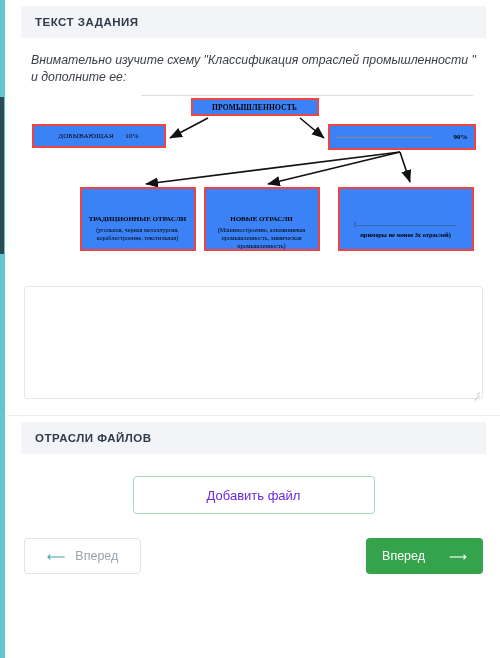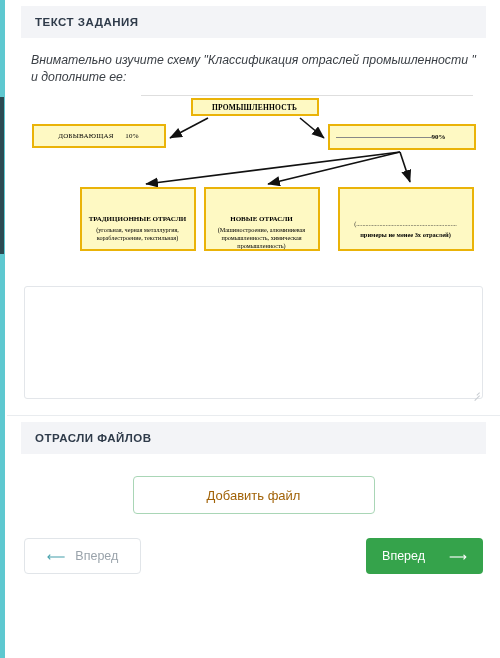--- a/index.html
+++ b/index.html
@@ -37,33 +37,33 @@
     color:#3a3f45;
   }
 
   
   .diagram-wrap { position:relative; margin:8px auto 0 auto; width:452px; height:170px; }
   .diagram-rule { position:absolute; left:113px; top:1px; width:332px; height:1px; background:#dedede; }
   svg.diagram { position:absolute; left:0; top:0; }
 
   .dbox {
     position:absolute;
-    border:2px solid #eab308;
-    background:#fef9c3;
+    border:2px solid #ef4444;
+    background:#3b82f6;
     display:flex; flex-direction:column;
     align-items:center; justify-content:center;
     text-align:center;
     font-family:"Liberation Serif", serif;
     color:#000;
   }
   .b-prom { left:163px; top:4px;  width:128px; height:18px; font-size:7.5px; font-weight:bold; letter-spacing:.2px;}
   .b-dob  { left:4px;   top:30px; width:134px; height:24px; }
   .b-dob .row { font-size:7px; font-weight:normal; letter-spacing:.2px; }
   .b-right{ left:300px; top:30px; width:148px; height:26px; }
-  .b-right .row { display:flex; align-items:center; width:100%; padding:0 6px; }
+  .b-right .row { display:flex; align-items:center; width:100%; padding:0 6px; justify-content:space-between;}
   .blankline { display:inline-block; height:1px; background:#888; width:96px; }
   .pct { font-size:7px; font-weight:bold; }
 
   .b-low { top:93px; height:64px; padding:16px 5px; justify-content:flex-start; }
   .b-low1 { left:52px; width:116px; }
   .b-low2 { left:176px; width:116px; }
   .b-low3 { left:310px; width:136px; }
   .ttl { font-size:7px; font-weight:bold; line-height:9px; margin-top:10px; }
   .sub { font-size:6.2px; line-height:8px; margin-top:2px; }
   .dots { font-size:6.2px; line-height:7.5px; width:100%; color:#333; word-break:break-all; }
@@ -87,21 +87,21 @@
   .divider { margin:16px 0 0 0; height:1px; background:#e9ecef; }
 
   
   .addfile-wrap { display:flex; justify-content:center; margin-top:22px; }
   .addfile {
     width:242px; height:38px;
     border:1px solid #a9d6b6;
     border-radius:4px;
     background:#fff;
     display:flex; align-items:center; justify-content:center;
-    color:#a16207; font-size:13px;
+    color:#6d28d9; font-size:13px;
     cursor:pointer;
   }
 
   
   .nav { display:flex; justify-content:space-between; align-items:center; margin:24px 17px 0 17px; }
   .btn-back {
     width:117px; height:36px;
     border:1px solid #e1e5e9; border-radius:4px; background:#fff;
     display:flex; align-items:center; justify-content:center; gap:10px;
     color:#9aa3ab; font-size:12.5px; cursor:pointer;

